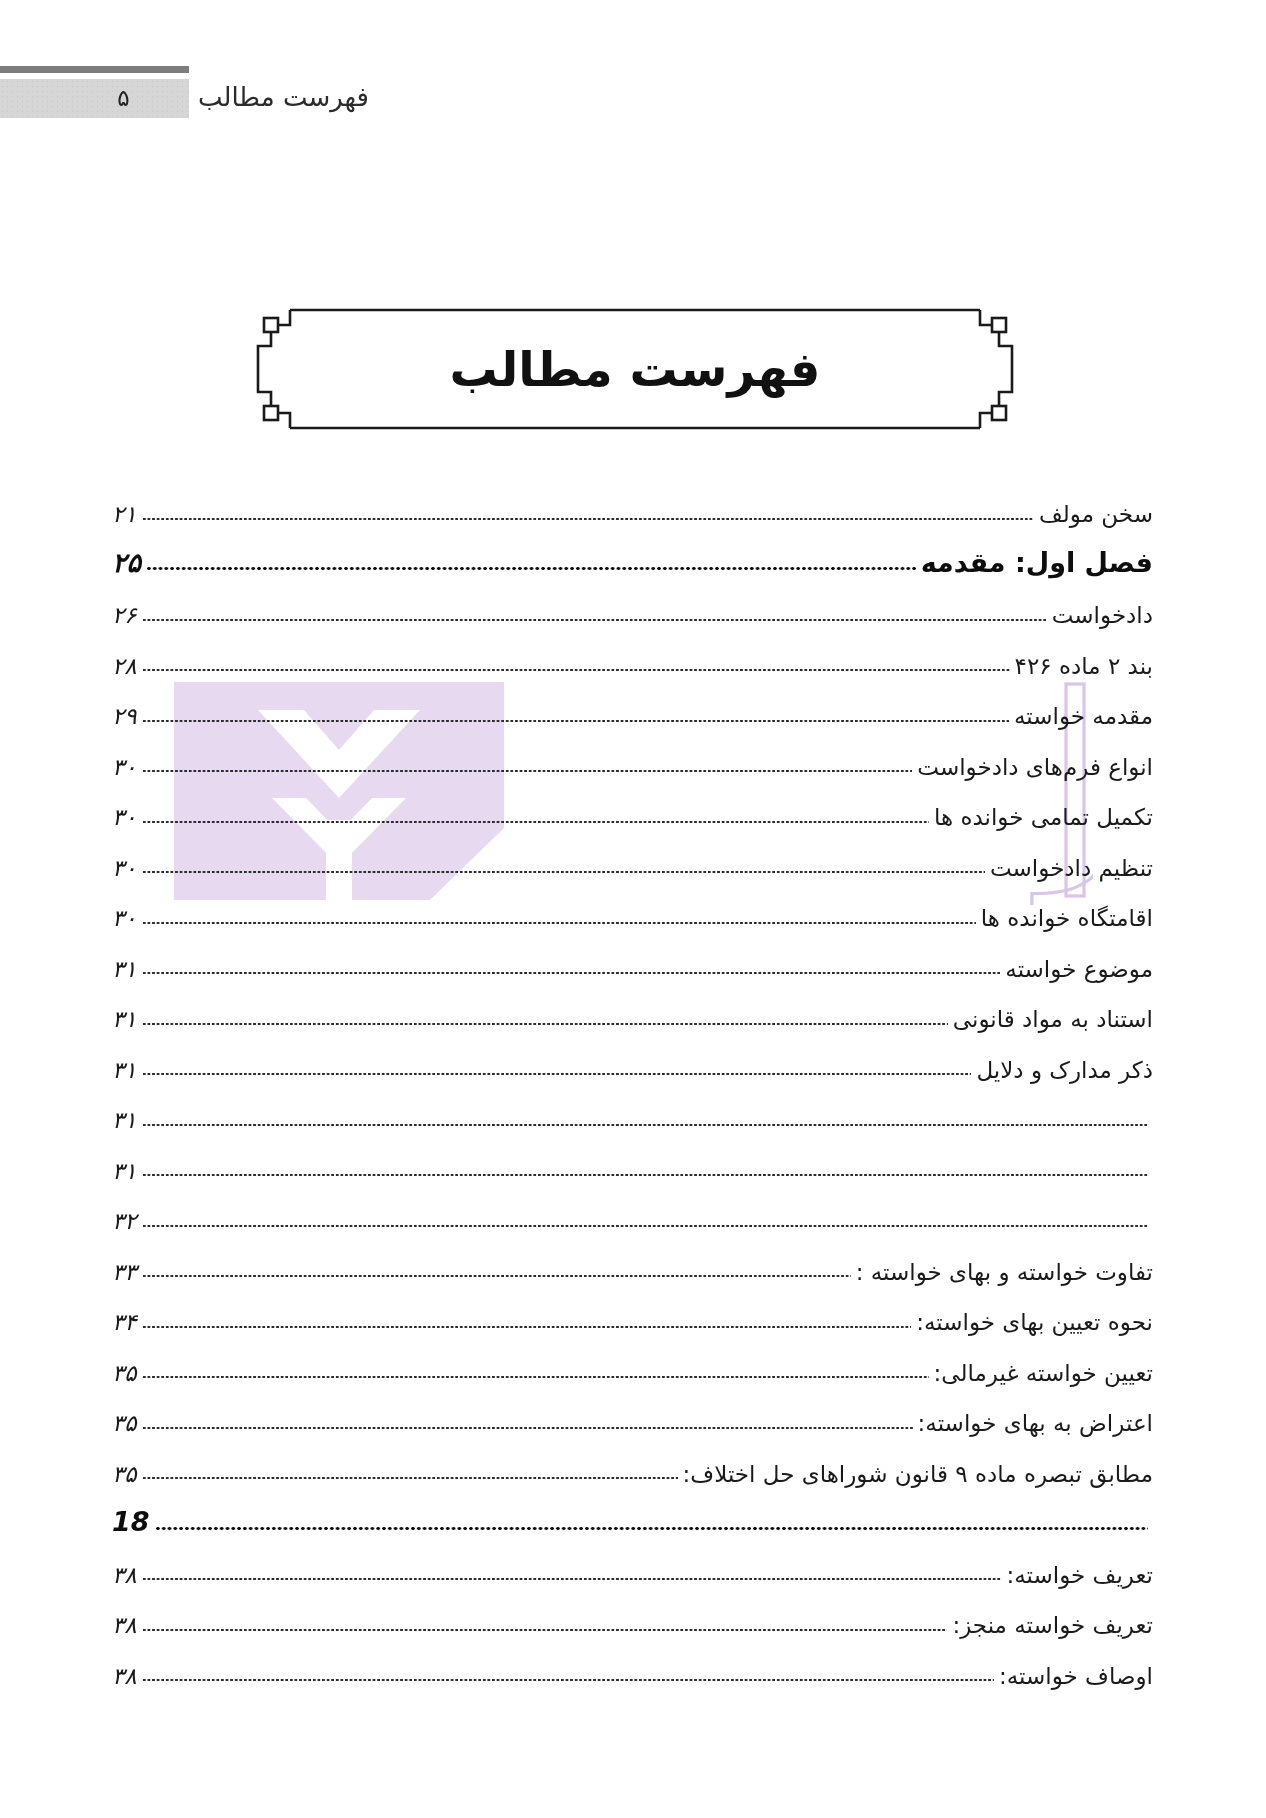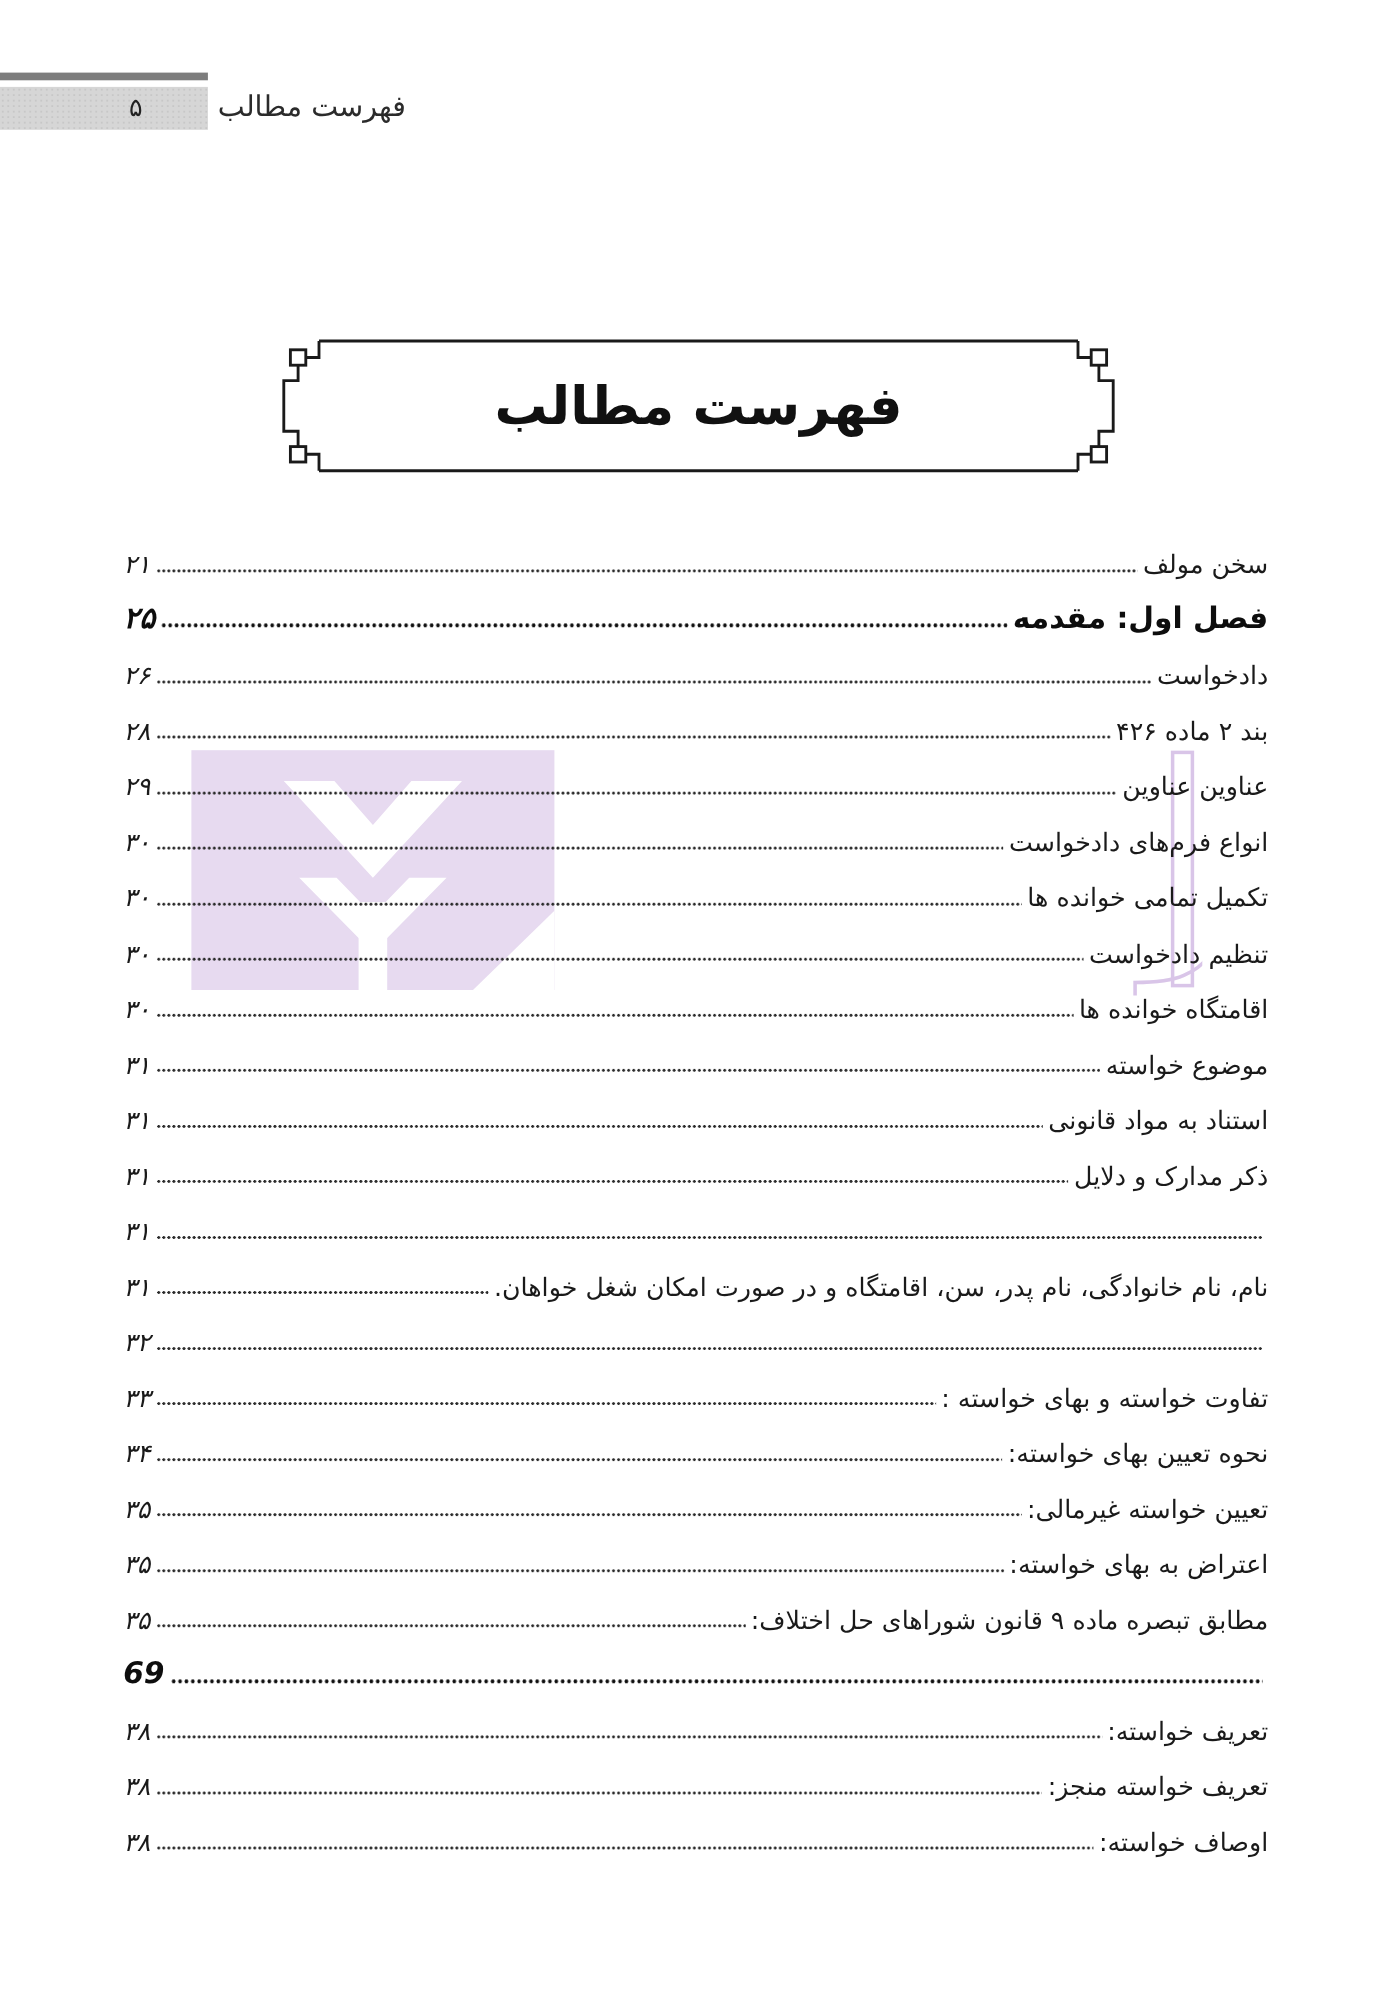--- a/index.html
+++ b/index.html
@@ -117,21 +117,21 @@
     <span class="toc-page">۲۶</span>
   </div>
 
   <div class="toc-row">
     <span class="toc-label">بند ۲ ماده ۴۲۶</span>
     <span class="toc-dots"></span>
     <span class="toc-page">۲۸</span>
   </div>
 
   <div class="toc-row">
-    <span class="toc-label">عناوین عناوین</span>
+    <span class="toc-label">مقدمه خواسته</span>
     <span class="toc-dots"></span>
     <span class="toc-page">۲۹</span>
   </div>
 
   <div class="toc-row">
     <span class="toc-label">انواع فرم‌های دادخواست</span>
     <span class="toc-dots"></span>
     <span class="toc-page">۳۰</span>
   </div>
 
@@ -170,21 +170,20 @@
     <span class="toc-dots"></span>
     <span class="toc-page">۳۱</span>
   </div>
 
   <div class="toc-row">
     <span class="toc-dots"></span>
     <span class="toc-page">۳۱</span>
   </div>
 
   <div class="toc-row">
-    <span class="toc-label">نام، نام خانوادگی، نام پدر، سن، اقامتگاه و در صورت امکان شغل خواهان.</span>
     <span class="toc-dots"></span>
     <span class="toc-page">۳۱</span>
   </div>
 
   <div class="toc-row">
     <span class="toc-dots"></span>
     <span class="toc-page">۳۲</span>
   </div>
 
   <div class="toc-row">
@@ -212,21 +211,21 @@
   </div>
 
   <div class="toc-row">
     <span class="toc-label">مطابق تبصره ماده ۹ قانون شوراهای حل اختلاف:</span>
     <span class="toc-dots"></span>
     <span class="toc-page">۳۵</span>
   </div>
 
   <div class="toc-row bold">
     <span class="toc-dots"></span>
-    <span class="toc-page">69</span>
+    <span class="toc-page">18</span>
   </div>
 
   <div class="toc-row">
     <span class="toc-label">تعریف خواسته:</span>
     <span class="toc-dots"></span>
     <span class="toc-page">۳۸</span>
   </div>
 
   <div class="toc-row">
     <span class="toc-label">تعریف خواسته منجز:</span>

